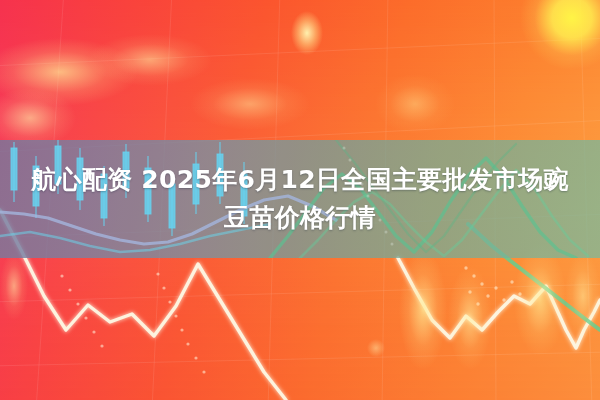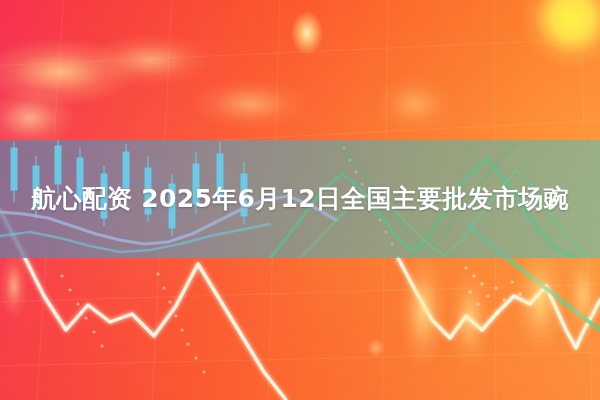--- a/index.html
+++ b/index.html
@@ -235,15 +235,16 @@
           <circle cx="386" cy="92" r="1.5"></circle>
         <circle cx="392" cy="104" r="1.5"></circle>
       </g>
 
       <rect x="0" y="0" width="600" height="118" fill="#ffffff" fill-opacity="0.05"></rect>
     </svg>
   </div>
 
   <div id="title-wrap">
     <div class="title-line">航心配资 2025年6月12日全国主要批发市场豌</div>
+    <div class="title-line">豆苗价格行情</div>
   </div>
 
 </div>
 
 </body></html>

